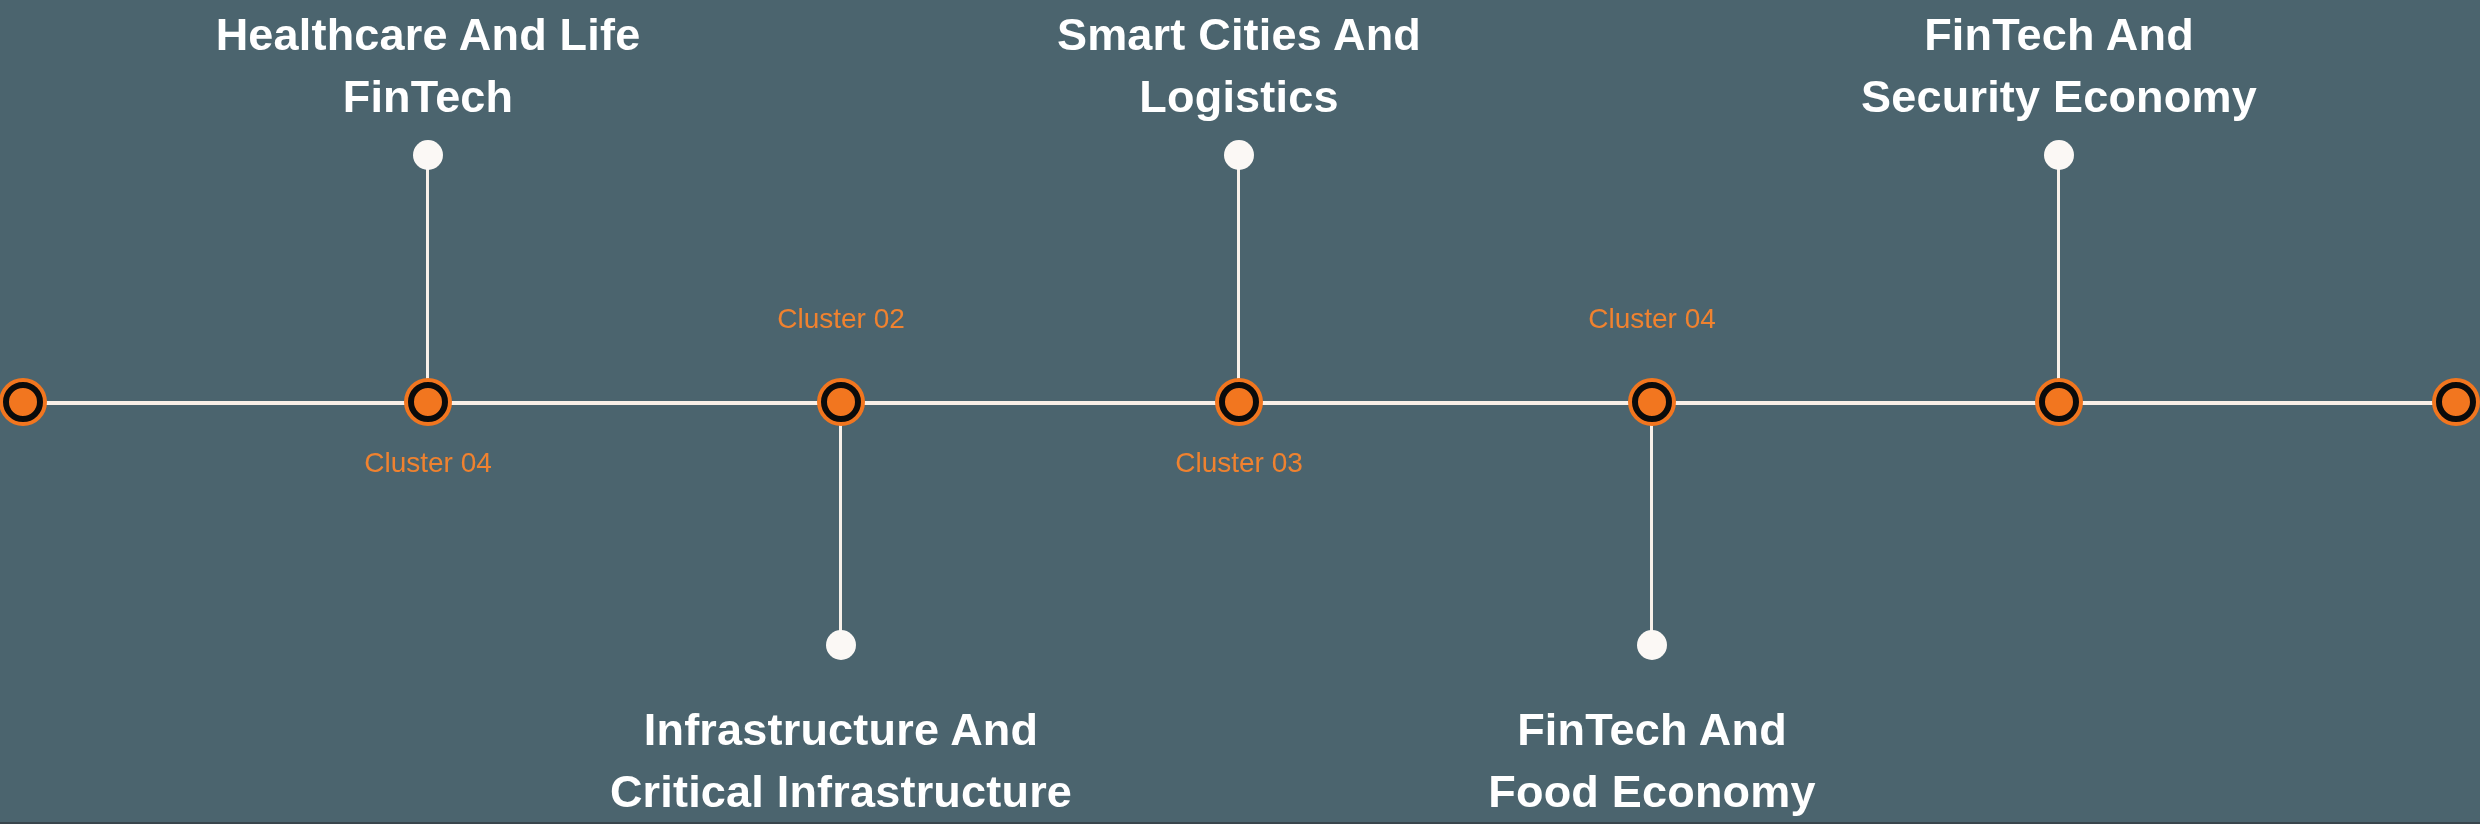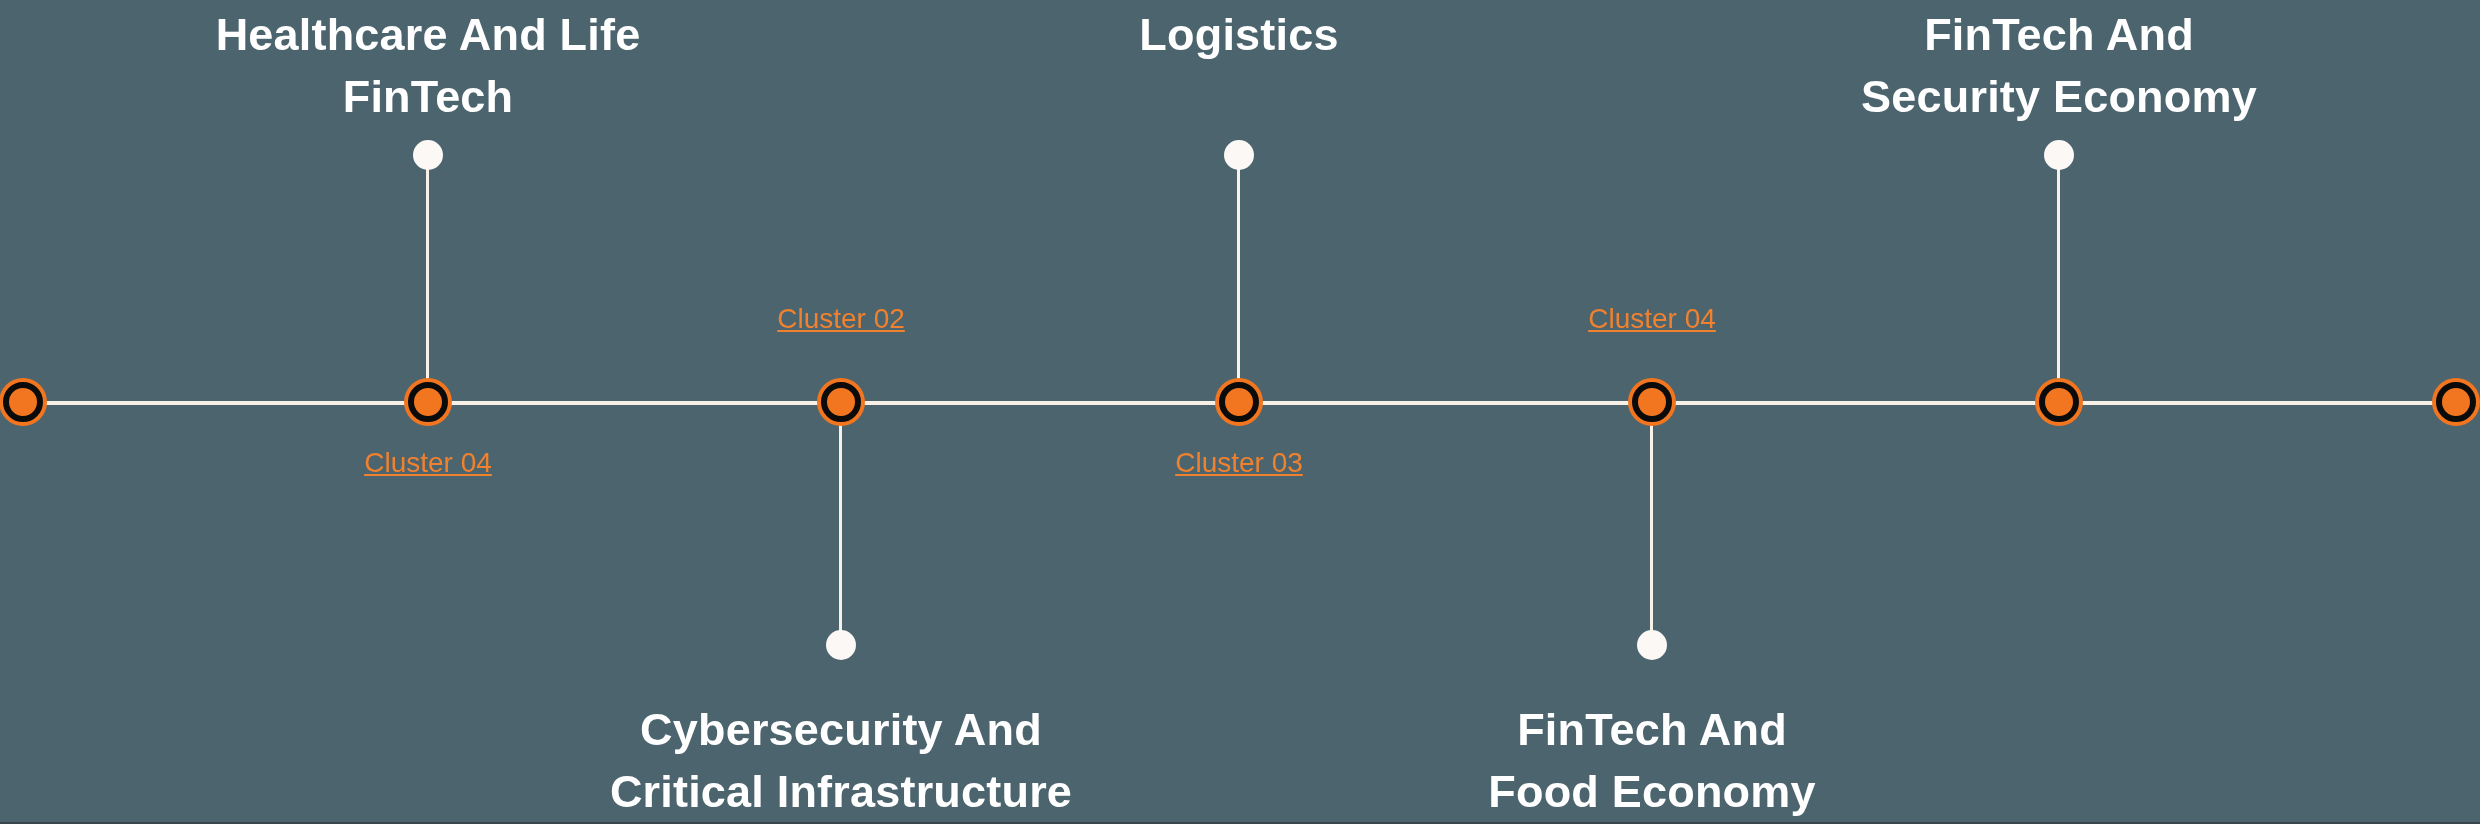--- a/index.html
+++ b/index.html
@@ -63,21 +63,20 @@
   }
   .cluster-label {
     position: absolute;
     width: 300px;
     text-align: center;
     font-size: 28px;
     font-weight: 500;
     color: var(--color-label, #F0822F);
     z-index: 4;
     line-height: 34px;
-    text-decoration: underline;
   }
   .cluster-label.above { top: 302px; }
   .cluster-label.below { top: 446px; }
   .branch-title {
     position: absolute;
     width: 720px;
     text-align: center;
     font-size: 45px;
     font-weight: 700;
     line-height: 62px;
@@ -120,25 +119,26 @@
   </div>
   <div class="cluster-label below" style="left:278px">Cluster 04</div>
 
   <div class="cluster-label above" style="left:691px">Cluster 02</div>
   <div class="stem down" style="left:839px"></div>
   <div class="dot" style="left:826px; top:630px"></div>
   <div class="node" style="left:817px">
     <div class="node-inner"></div>
   </div>
   <div class="branch-title bottom" style="left:481px">
-    <div>Cybersecurity And</div>
+    <div>Infrastructure And</div>
     <div>Critical Infrastructure</div>
   </div>
 
   <div class="branch-title top" style="left:879px">
+    <div>Smart Cities And</div>
     <div>Logistics</div>
   </div>
   <div class="stem up" style="left:1237px"></div>
   <div class="dot" style="left:1224px; top:140px"></div>
   <div class="node" style="left:1215px">
     <div class="node-inner"></div>
   </div>
   <div class="cluster-label below" style="left:1089px">Cluster 03</div>
 
   <div class="cluster-label above" style="left:1502px">Cluster 04</div>

